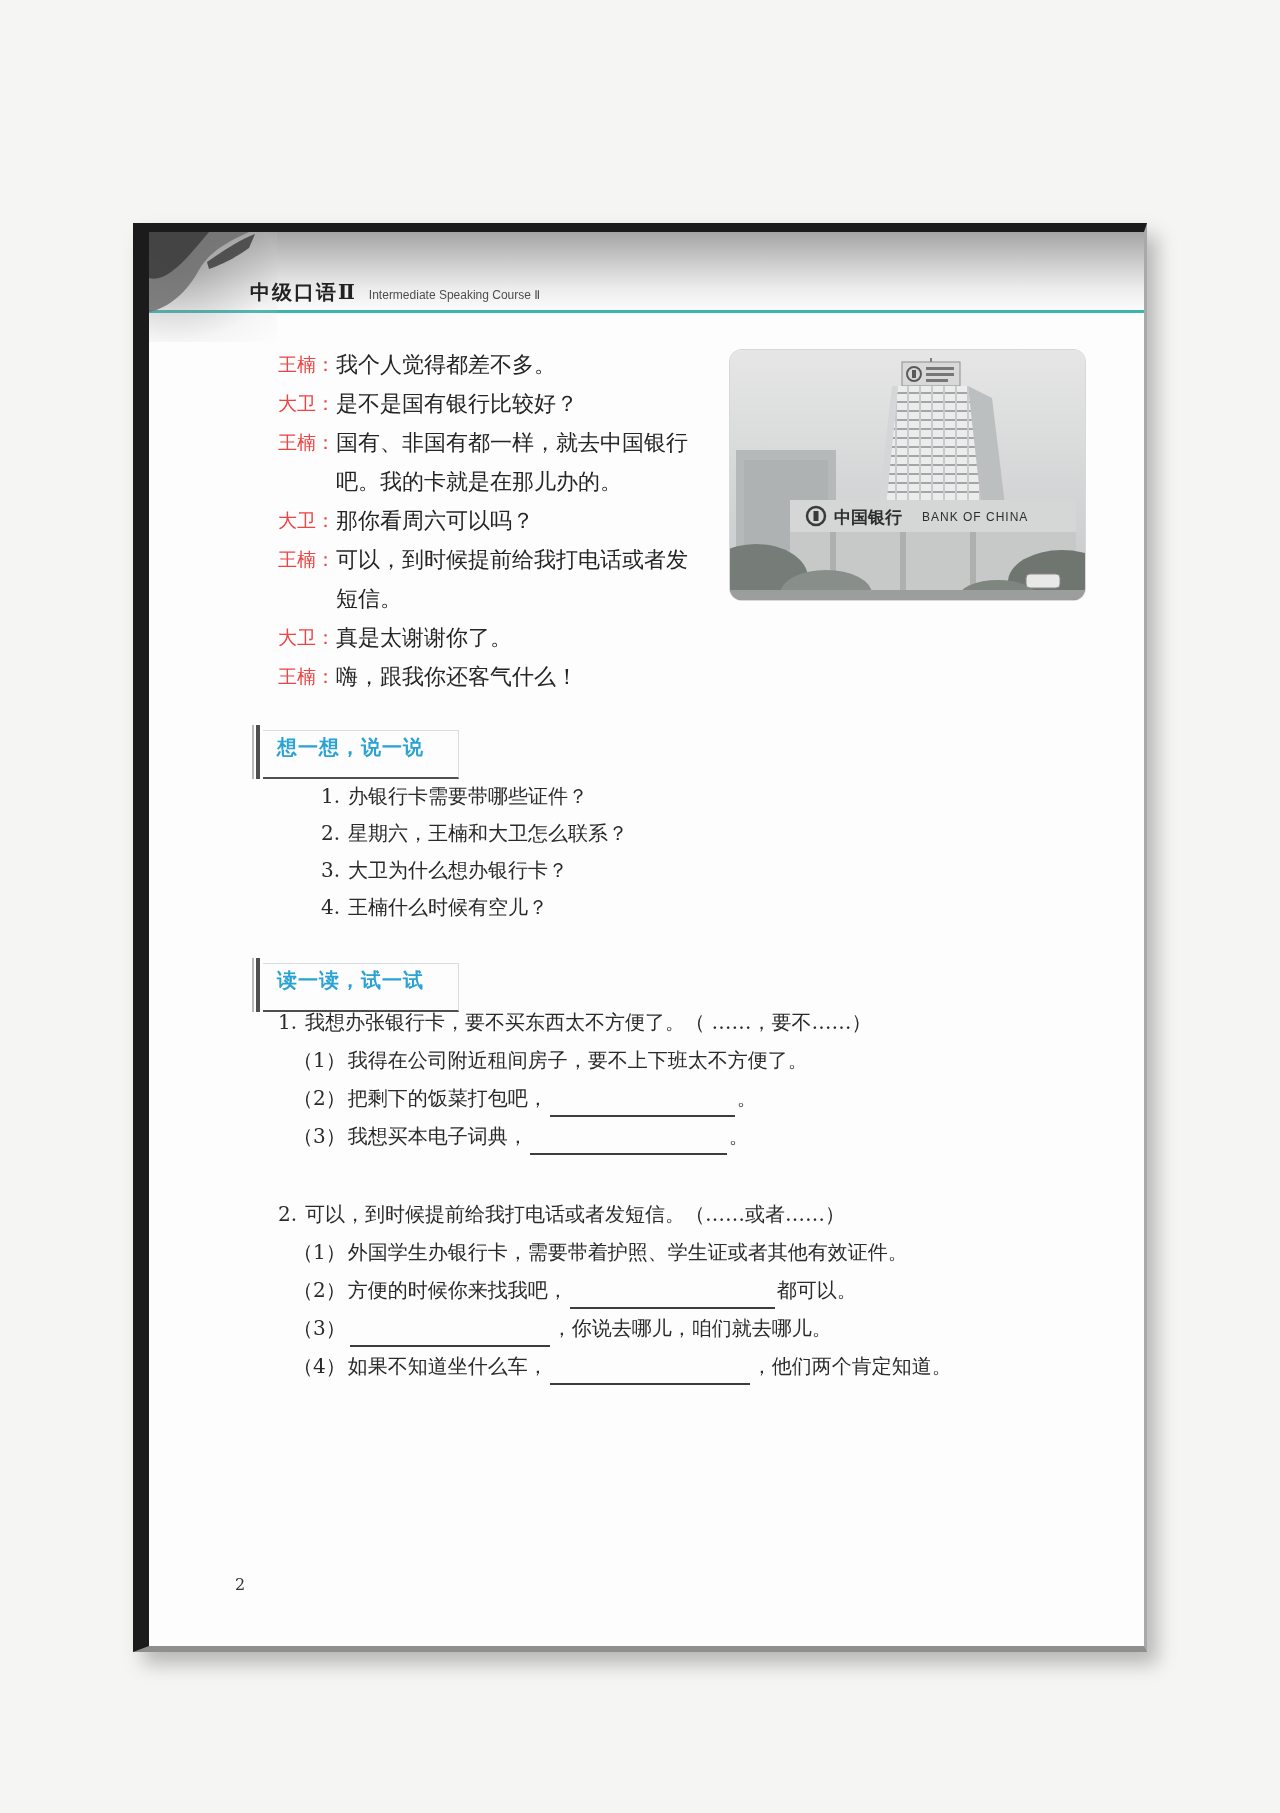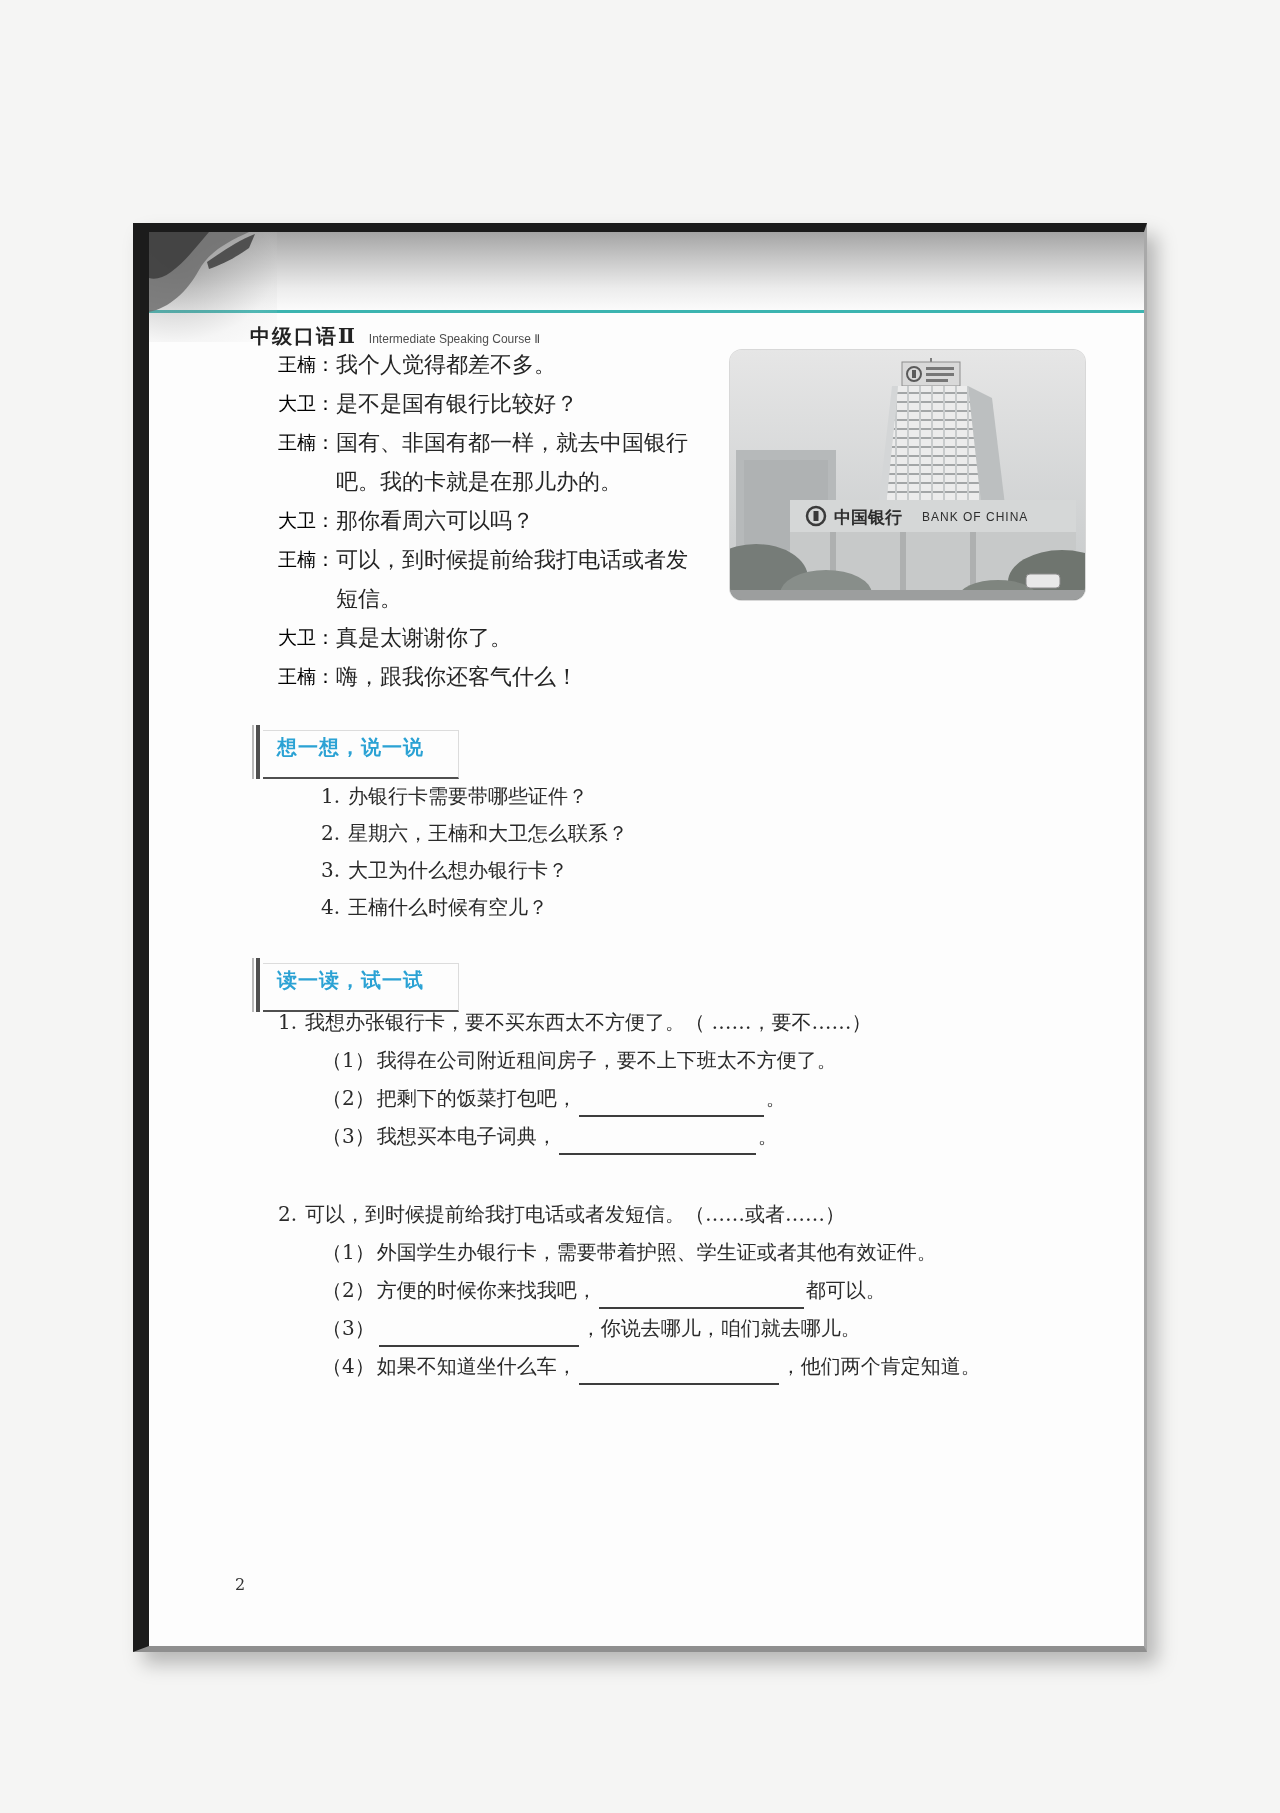--- a/index.html
+++ b/index.html
@@ -28,29 +28,29 @@
     position:absolute; left:0; top:0; width:100%; height:81px;
     background:linear-gradient(180deg,#a4a4a4 0%,#c8c8c8 35%,#ececec 72%,#fbfbfb 100%);
     border-bottom:3px solid #3cb4b0;
   }
   .eave {
     position:absolute; left:0; top:0; width:128px; height:110px;
     background:radial-gradient(ellipse at 20% 30%, rgba(120,120,120,0.55), rgba(200,200,200,0.15) 70%, transparent 100%);
   }
   .titles {
     position:absolute; left:101px; top:47px;
-    display:flex; align-items:baseline; gap:12px; white-space:nowrap;margin-top:44px;
+    display:flex; align-items:baseline; gap:12px; white-space:nowrap;
   }
   .title-cn { font-size:20px; font-weight:bold; color:#222; letter-spacing:2px; }
   .title-en { font-size:12px; color:#4d4d4d; font-family:"Liberation Sans", sans-serif; }
 
   
   .dialogue { position:absolute; left:129px; top:113px; width:430px; }
   .d-row { display:flex; line-height:39px; }
-  .d-speaker { flex:none; width:58px; font-size:19px; color:#000000; }
+  .d-speaker { flex:none; width:58px; font-size:19px; color:#ef4444; }
   .d-text { flex:none; width:368px; font-size:22px; color:#252525; }
 
   
   .photo {
     position:absolute; left:581px; top:118px; width:355px; height:250px;
     border-radius:12px; overflow:hidden;
     background:linear-gradient(180deg,#e3e3e3,#c9cccd);
     box-shadow:0 0 0 1px #d8d8d8;
   }
 
@@ -84,21 +84,21 @@
   .q { line-height:37px; white-space:nowrap; }
   .q-num { margin-right:8px; }
 
   
   .ex { position:absolute; left:129px; width:870px; font-size:20px; }
   .ex1 { top:771px; }
   .ex2 { top:963px; }
   .ex-prompt { line-height:38px; white-space:nowrap; }
   .ex-num { margin-right:8px; }
   .ex-items { padding-left:15px; }
-  .item { line-height:38px;margin-left:29px; }
+  .item { line-height:38px; }
   .item-label { margin-right:2px; }
   .blank {
     display:inline-block; height:24px; vertical-align:bottom;
     border-bottom:2px solid #3d3d3d; margin:0 2px;
   }
 
   .page-number { position:absolute; left:86px; top:1343px; font-size:16px; color:#333; }
 </style>
 </head>
 <body>

